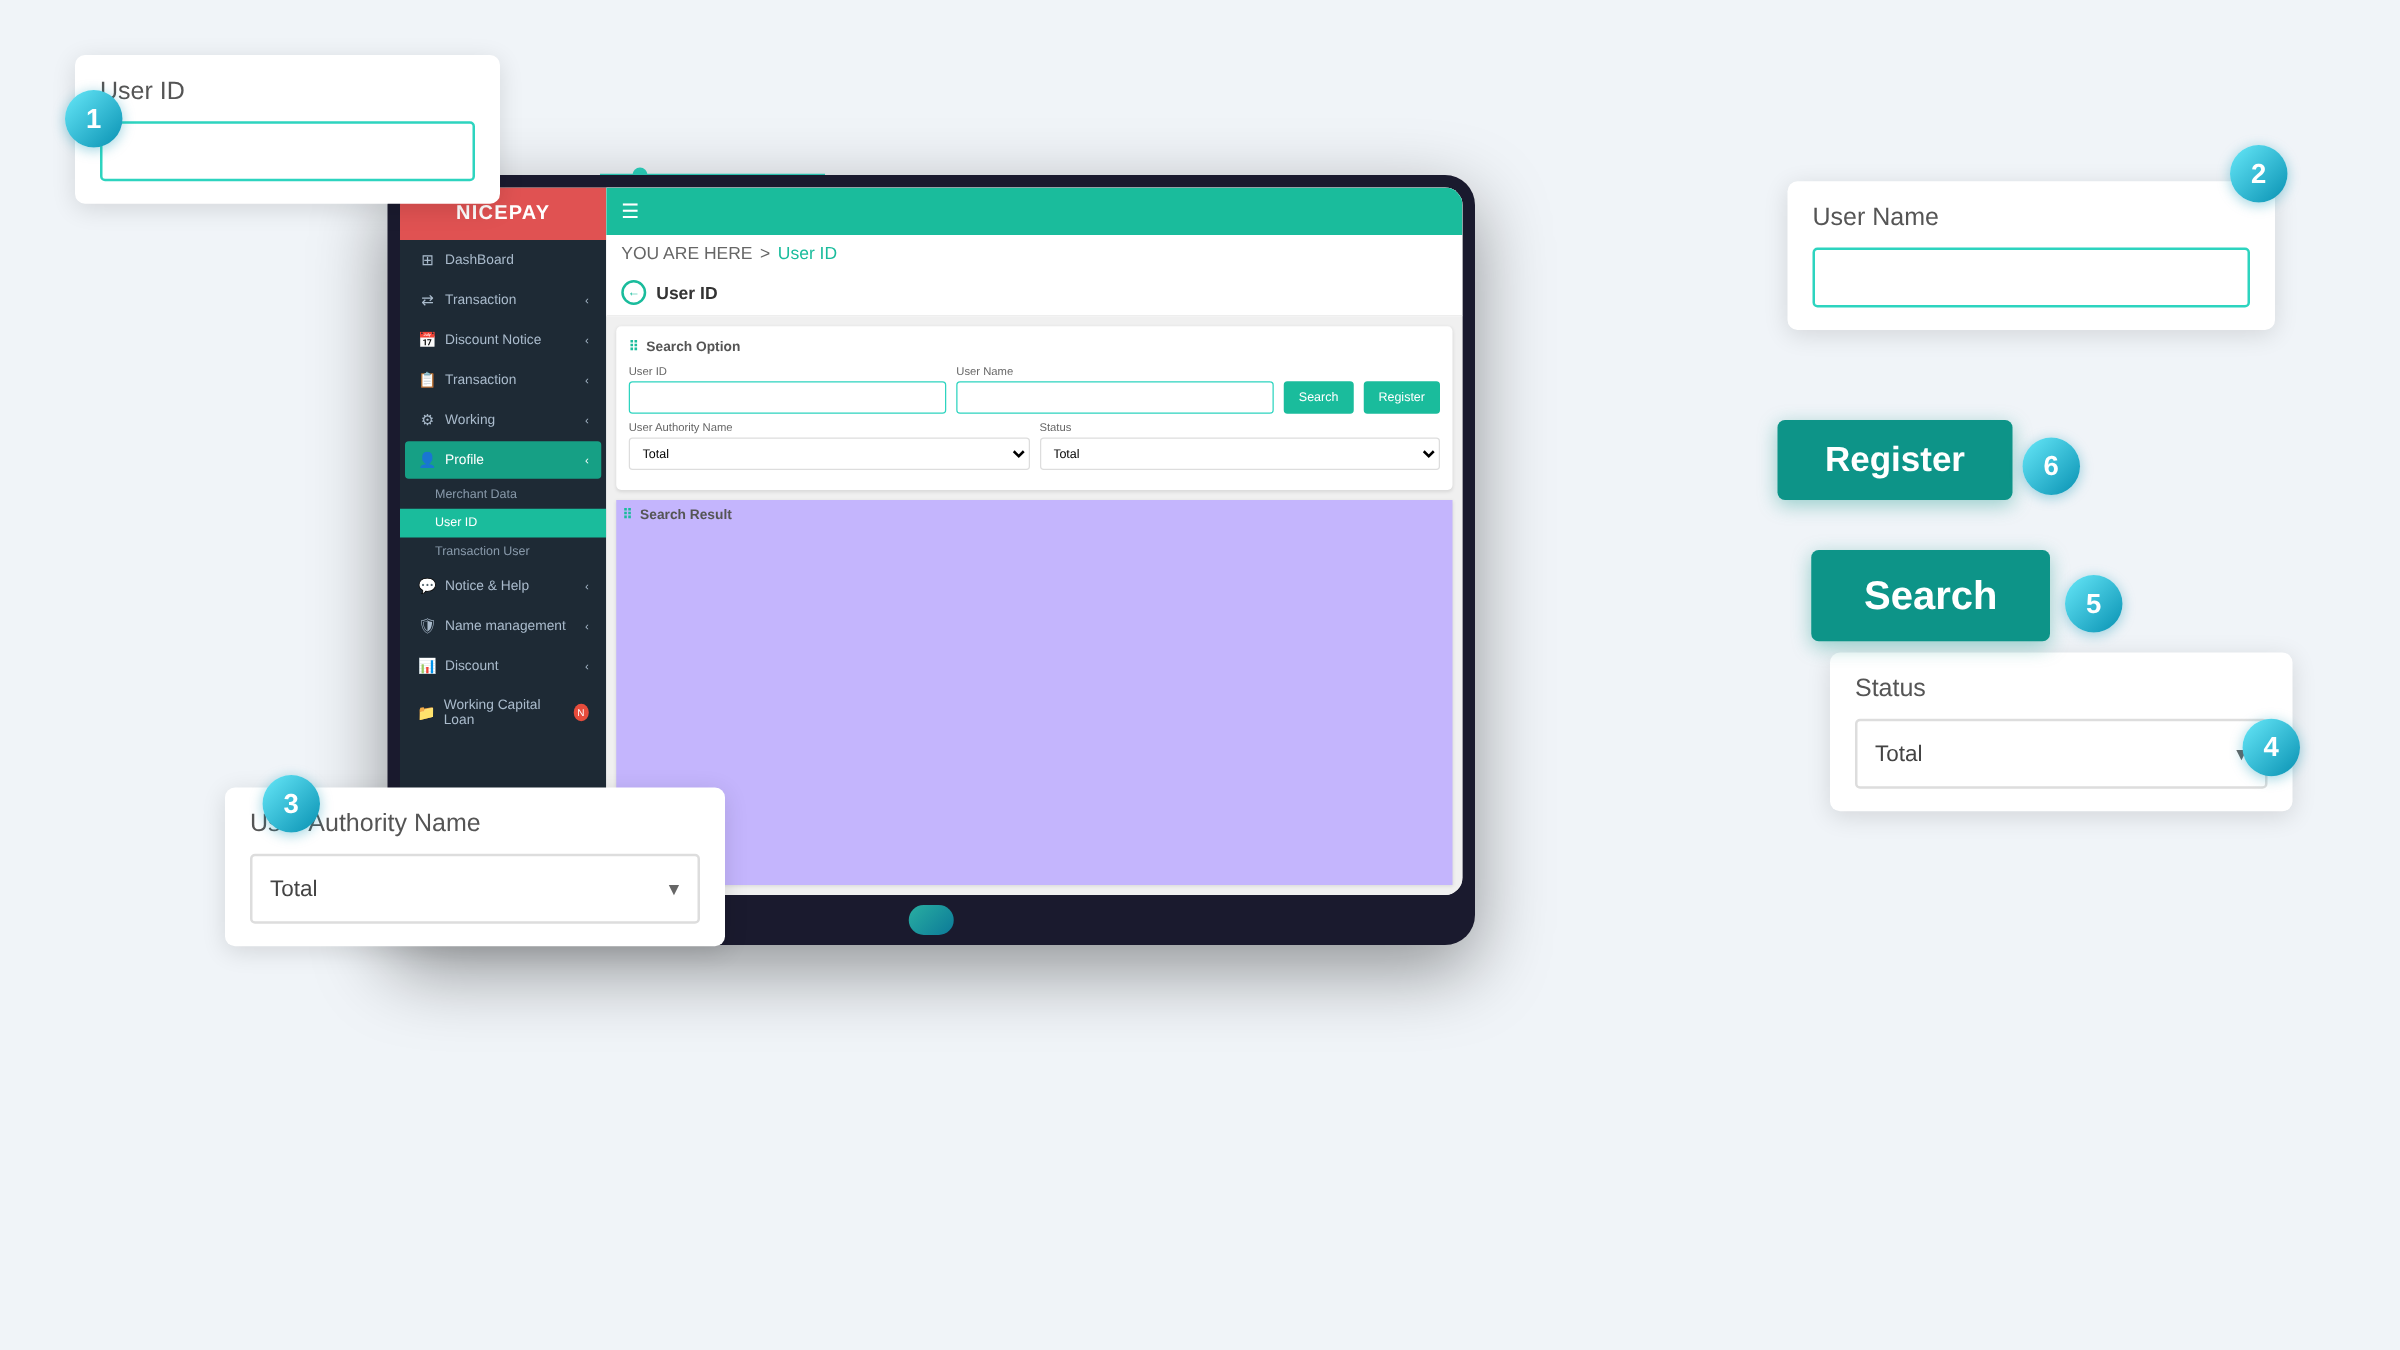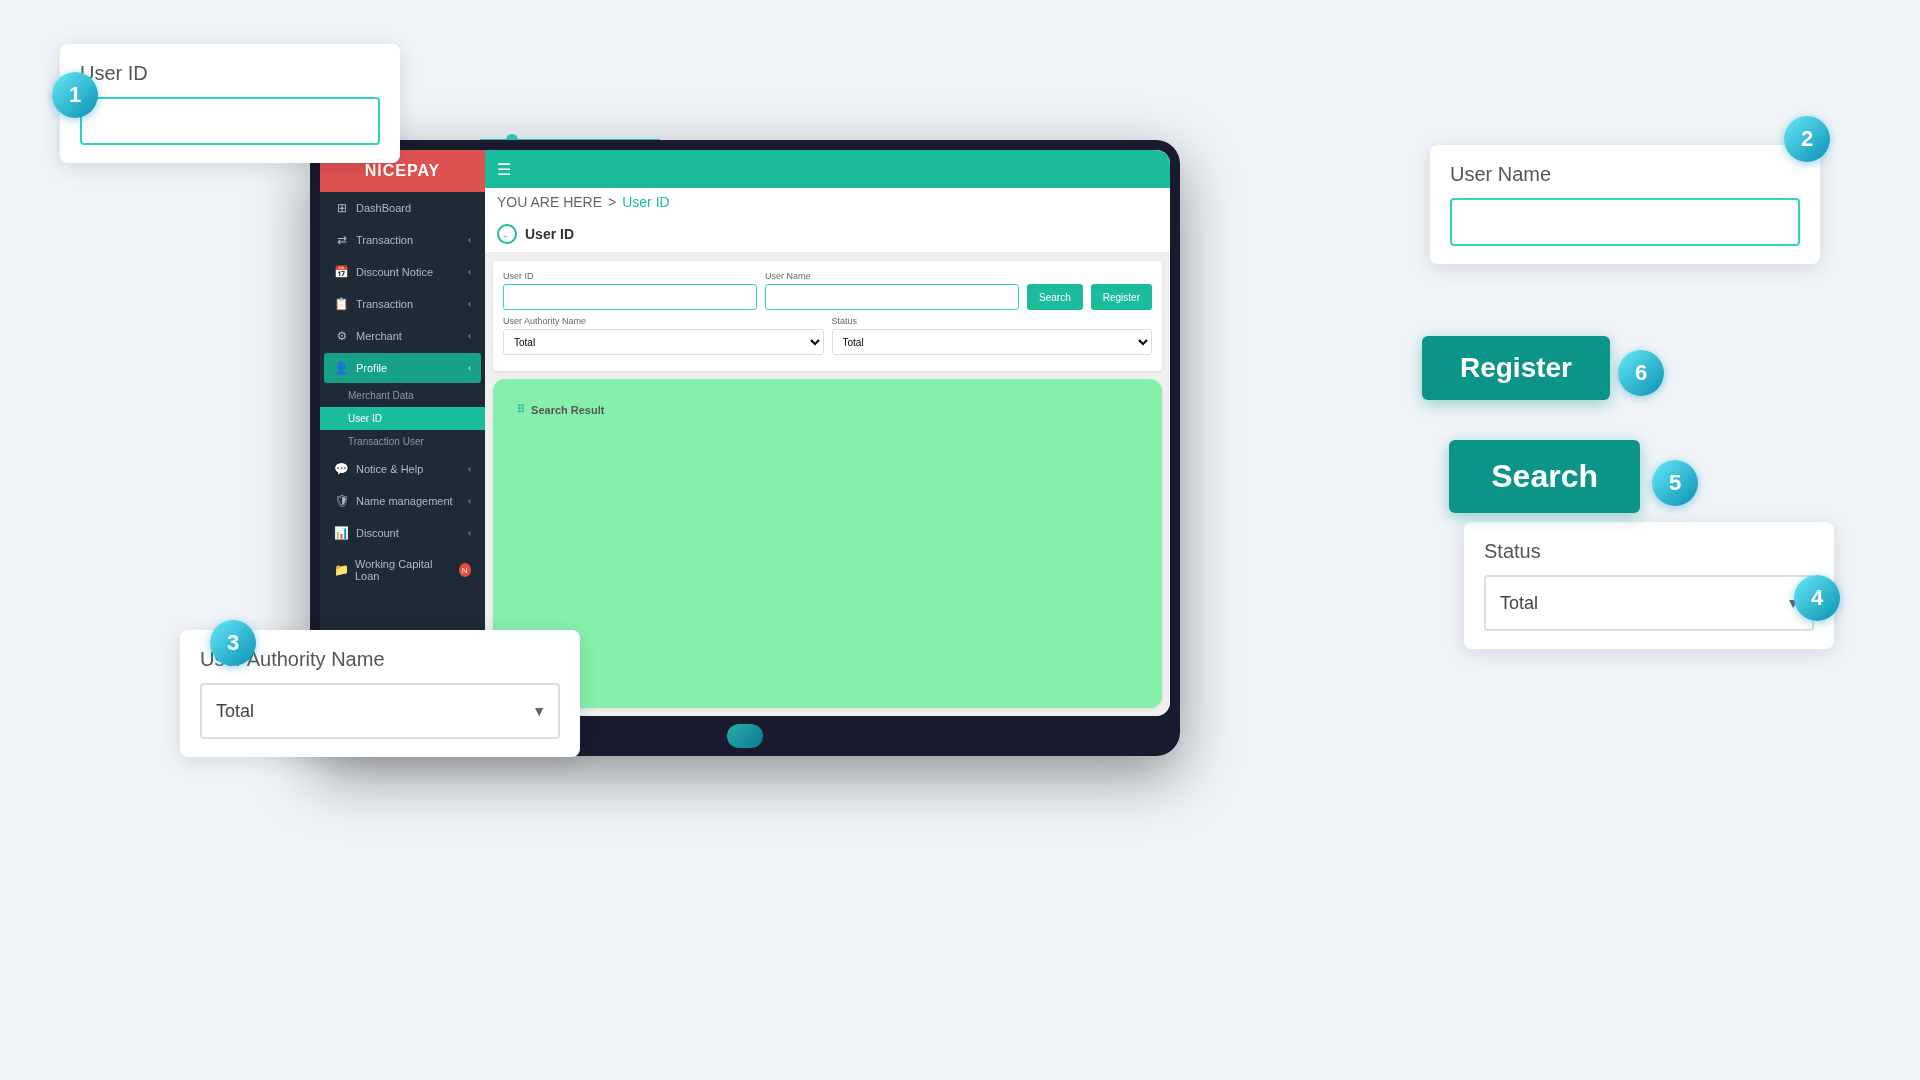--- a/index.html
+++ b/index.html
@@ -203,24 +203,24 @@
       background: #1abc9c;
       color: white;
       border: none;
       padding: 5px 12px;
       border-radius: 3px;
       font-size: 10px;
       cursor: pointer;
       height: 26px;
     }
     .result-panel {
-      background: #86efac;
+      background: #c4b5fd;
       margin: 0 8px 8px 8px;
-      border-radius: 12px;
-      padding: 24px;
+      border-radius: 0;
+      padding: 5px;
       box-shadow: 0 1px 3px rgba(0,0,0,0.1);
       flex: 1;
     }
 
     
     
     .card-1 {
       position: absolute;
       left: 60px;
       top: 44px;
@@ -395,21 +395,21 @@
         <span>Discount Notice</span>
         <span class="arrow">‹</span>
       </div>
       <div class="sidebar-item">
         <span class="icon">📋</span>
         <span>Transaction</span>
         <span class="arrow">‹</span>
       </div>
       <div class="sidebar-item">
         <span class="icon">⚙</span>
-        <span>Merchant</span>
+        <span>Working</span>
         <span class="arrow">‹</span>
       </div>
       <div class="sidebar-item active">
         <span class="icon">👤</span>
         <span>Profile</span>
         <span class="arrow">‹</span>
       </div>
       <div class="sidebar-sub-item">
         <span>Merchant Data</span>
       </div>
@@ -449,20 +449,23 @@
         <span>YOU ARE HERE</span>
         <span>&gt;</span>
         <span class="current">User ID</span>
       </div>
       <div class="page-title-bar">
         <div class="back-btn">←</div>
         <span class="page-title">User ID</span>
       </div>
 
       <div class="search-panel">
+        <div class="panel-header">
+          <span>Search Option</span>
+        </div>
         <div class="form-row">
           <div class="form-group">
             <label class="form-label">User ID</label>
             <input class="form-input" type="text" style="">
           </div>
           <div class="form-group">
             <label class="form-label">User Name</label>
             <input class="form-input" type="text" style="">
           </div>
           <button class="btn-search">Search</button>

